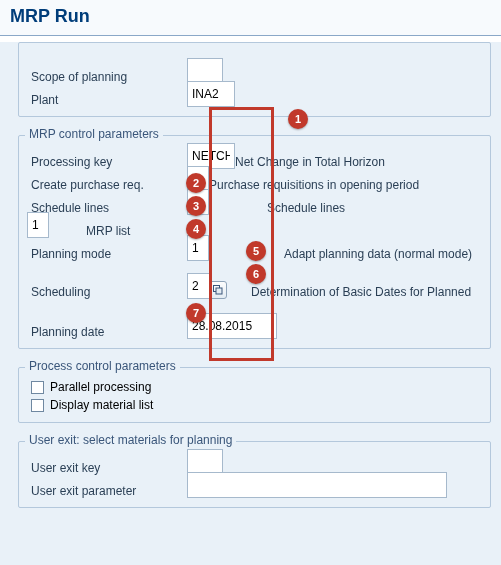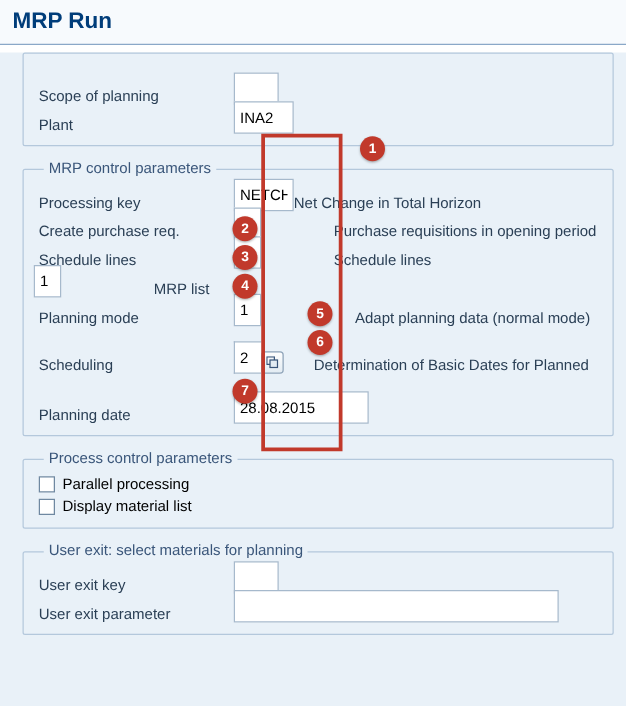--- a/index.html
+++ b/index.html
@@ -31,21 +31,21 @@
     margin: 18px 10px 10px 18px;
     position: relative;
     background: #e9f1f8;
     padding: 10px 8px 8px 8px;
     border-radius: 2px;
   }
   .group.nolegend { margin-top: 6px; }
   .group-legend {
     position: absolute;
     top: -9px;
-    left: 16px;
+    left: 6px;
     background: #e9f1f8;
     padding: 0 4px;
     color: #3a567a;
     font-size: 12px;
   }
   .row {
     display: flex;
     align-items: flex-end;
     height: 22px;
     margin: 1px 0;
@@ -60,21 +60,21 @@
     background: #fff;
     height: 18px;
     padding: 12px 4px;
     font-size: 12px;
     font-family: inherit;
     min-width: 18px;
     text-align: left;
   }
   .input.w50 { width: 48px; }
   .input.w22 { width: 22px; text-align: left; }
-  .input.w90 { width: 108px; }
+  .input.w90 { width: 90px; }
   .input.w36 { width: 36px; }
   .desc {
     color: #2a3f55;
   }
   .checkbox {
     width: 13px; height: 13px;
     border: 1px solid #6f88a1;
     background: #fff;
     display: inline-block;
     margin-right: 6px;
@@ -134,32 +134,32 @@
 
     <div class="row">
       <div class="label">Processing key</div>
       <input class="input w50" value="NETCH" style="">
       <div class="desc">Net Change in Total Horizon</div>
     </div>
 
     <div class="row">
       <div class="label">Create purchase req.</div>
       <input class="input w22" value="1" style="">
-      <div class="desc" style="margin-left:58px">Purchase requisitions in opening period</div>
+      <div class="desc" style="">Purchase requisitions in opening period</div>
     </div>
 
     <div class="row">
       <div class="label">Schedule lines</div>
       <input class="input w22" value="3" style="">
       <div class="desc" style="margin-left:58px">Schedule lines</div>
     </div>
 
     <div class="row">
       <input class="input w22" value="1" style="">
-      <div class="desc" style="margin-left:74px">MRP list</div>
+      <div class="desc" style="margin-left:37px">MRP list</div>
     </div>
 
     <div class="row">
       <div class="label">Planning mode</div>
       <input class="input w22" value="1" style="">
       <div class="desc" style="margin-left:75px">Adapt planning data (normal mode)</div>
     </div>
 
     <div style="height:14px"></div>
 

